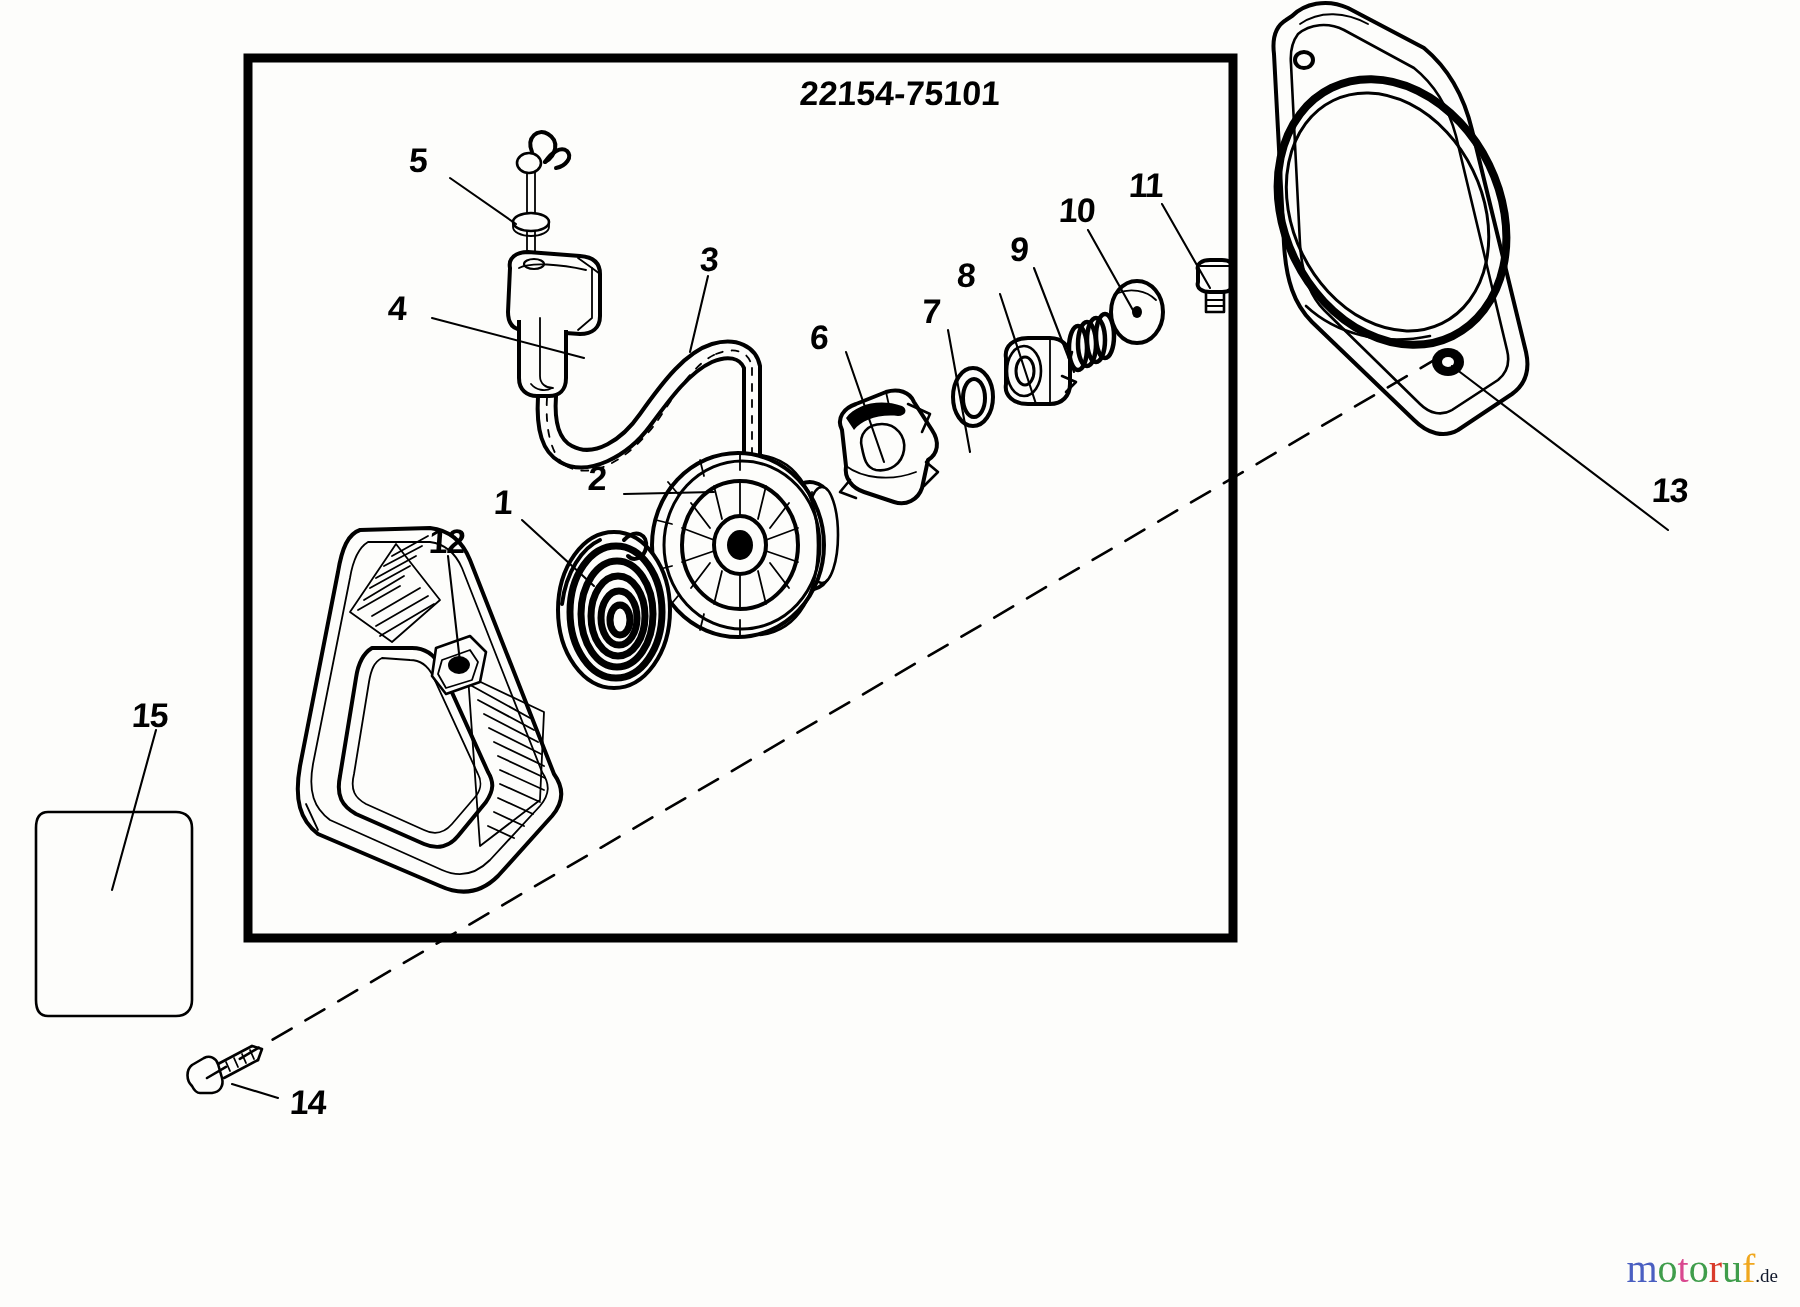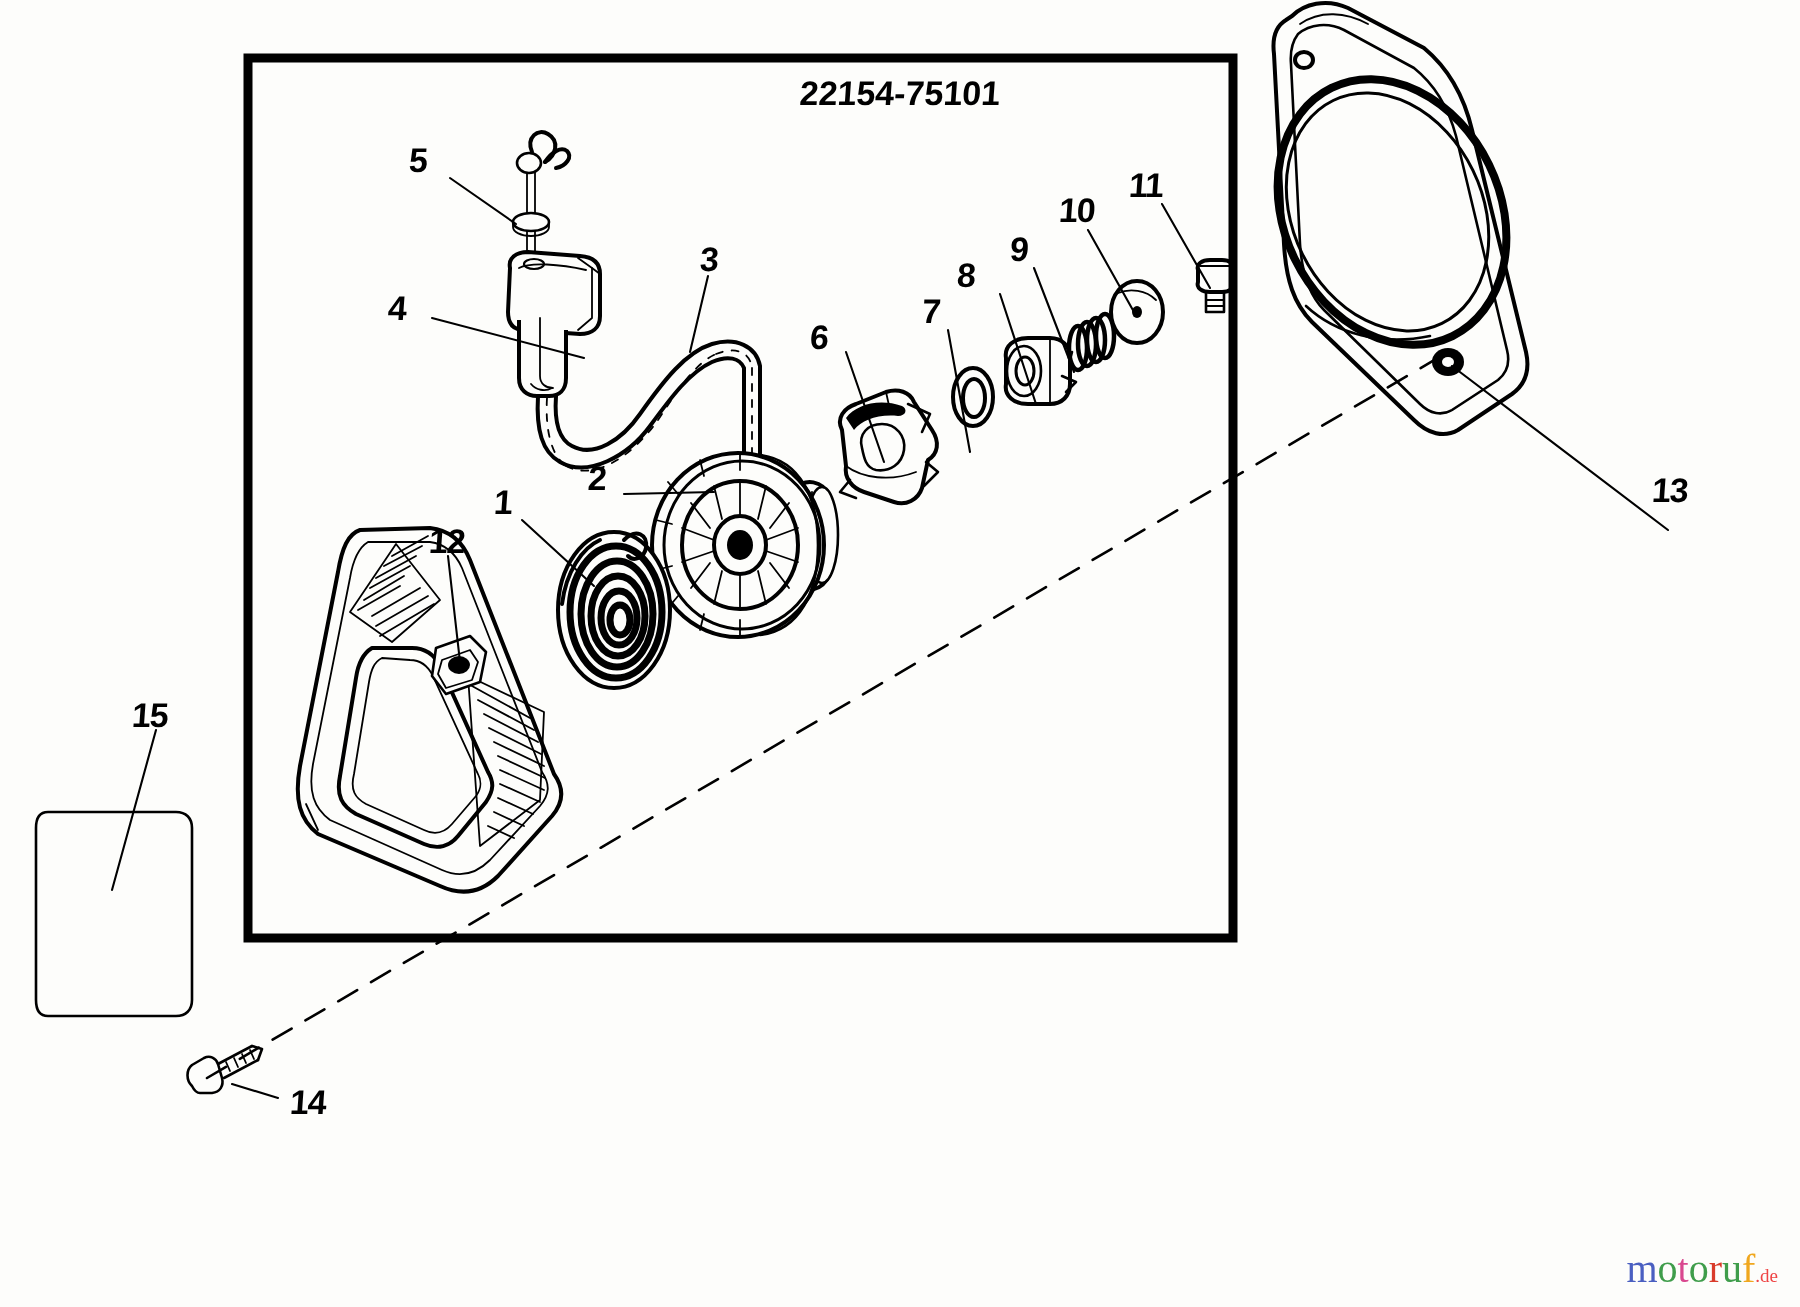--- a/index.html
+++ b/index.html
@@ -32,21 +32,21 @@
   #watermark{
     position:absolute;
     right:22px;
     bottom:18px;
     font-family:"Liberation Serif",serif;
     font-size:40px;
     line-height:1;
     white-space:nowrap;
   }
   #watermark .l{display:inline-block;}
-  #watermark .suffix{font-size:19px;color:#ef4444;}
+  #watermark .suffix{font-size:19px;color:#0f172a;}
 </style>
 </head>
 <body>
 
 <div id="stage">
 
   <svg viewBox="0 0 1800 1307" xmlns="http://www.w3.org/2000/svg">
     <defs>
       <style>
         .ln{fill:none;stroke:#000;stroke-width:4;stroke-linecap:round;stroke-linejoin:round;}

